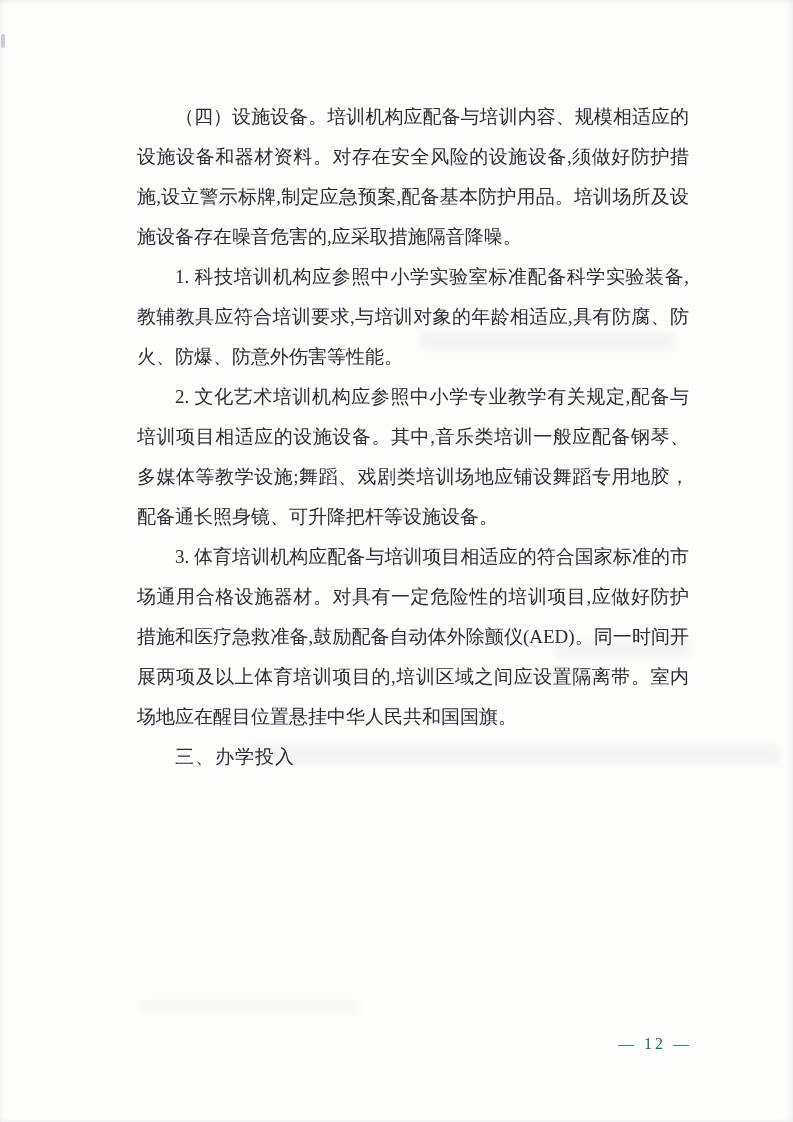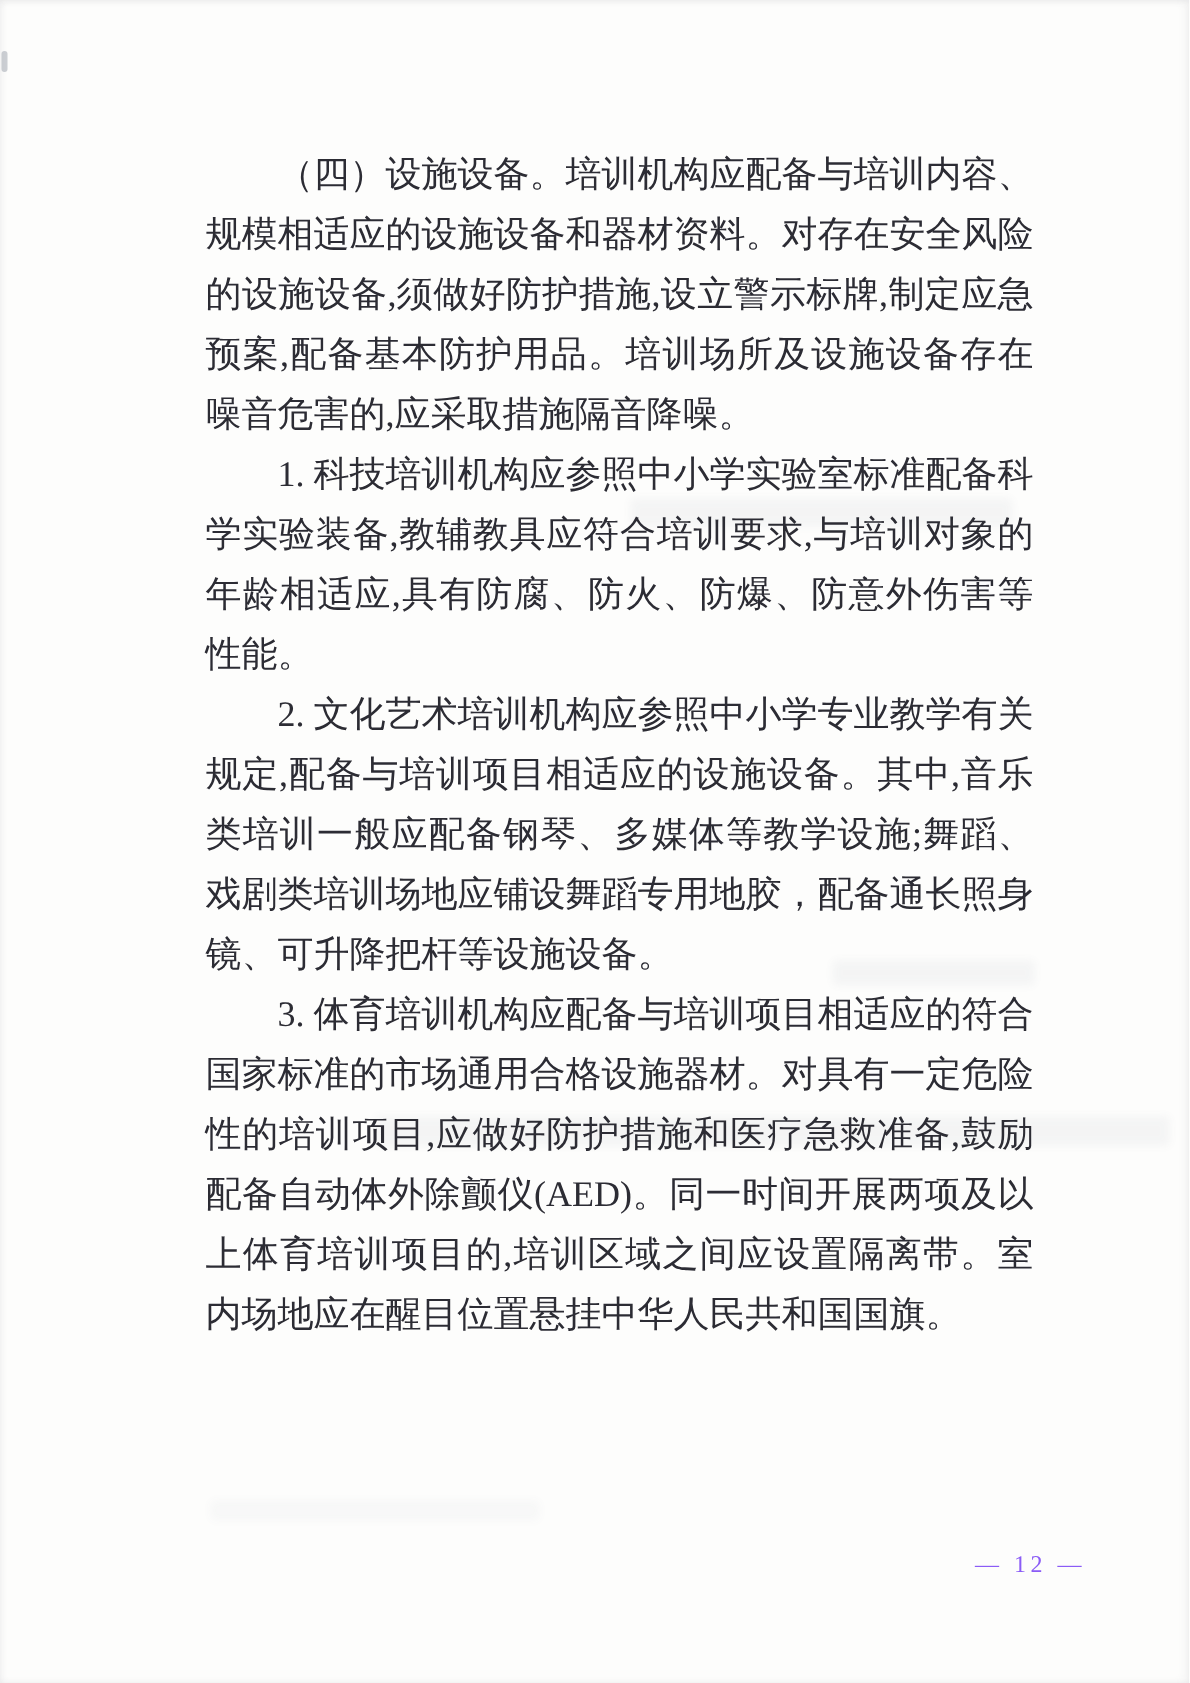--- a/index.html
+++ b/index.html
@@ -26,38 +26,38 @@
     box-shadow: inset -3px 0 6px rgba(60,60,70,0.05),
                 inset 2px 0 4px rgba(60,60,70,0.04),
                 inset 0 2px 4px rgba(60,60,70,0.03);
   }
   .text-block {
     position: absolute;
     left: 137px;
     top: 97px;
     width: 552px;
     color: #2c2c34;
-    font-size: 24px;
+    font-size: 19px;
     line-height: 40px;
     text-align: justify;
     text-justify: inter-ideograph;
   }
   .text-block p {
     margin: 0;
     padding: 0;
     text-indent: 2em;
   }
   .text-block p.heading {
     letter-spacing: 1px;
   }
   .page-footer {
     position: absolute;
-    left: 650px;
+    left: 618px;
     top: 1035px;
-    color: #8b5cf6;
+    color: #0f766e;
     font-size: 16px;
     letter-spacing: 3px;
     white-space: nowrap;
   }
   
   .artifact {
     position: absolute;
     background: #5a6478;
     opacity: 0.05;
     filter: blur(3px);
@@ -86,17 +86,18 @@
   <div class="artifact a2"></div>
   <div class="artifact a3"></div>
   <div class="artifact a4"></div>
   <div class="speck"></div>
 
   <div class="text-block">
       <p class="body-para">（四）设施设备。培训机构应配备与培训内容、规模相适应的设施设备和器材资料。对存在安全风险的设施设备,须做好防护措施,设立警示标牌,制定应急预案,配备基本防护用品。培训场所及设施设备存在噪音危害的,应采取措施隔音降噪。</p>
       <p class="body-para">1. 科技培训机构应参照中小学实验室标准配备科学实验装备,教辅教具应符合培训要求,与培训对象的年龄相适应,具有防腐、防火、防爆、防意外伤害等性能。</p>
       <p class="body-para">2. 文化艺术培训机构应参照中小学专业教学有关规定,配备与培训项目相适应的设施设备。其中,音乐类培训一般应配备钢琴、多媒体等教学设施;舞蹈、戏剧类培训场地应铺设舞蹈专用地胶，配备通长照身镜、可升降把杆等设施设备。</p>
       <p class="body-para">3. 体育培训机构应配备与培训项目相适应的符合国家标准的市场通用合格设施器材。对具有一定危险性的培训项目,应做好防护措施和医疗急救准备,鼓励配备自动体外除颤仪(AED)。同一时间开展两项及以上体育培训项目的,培训区域之间应设置隔离带。室内场地应在醒目位置悬挂中华人民共和国国旗。</p>
+      <p class="heading">三、办学投入</p>
     </div>
 
   <div class="page-footer">— 12 —</div>
 
 </div>
 
 </body></html>

